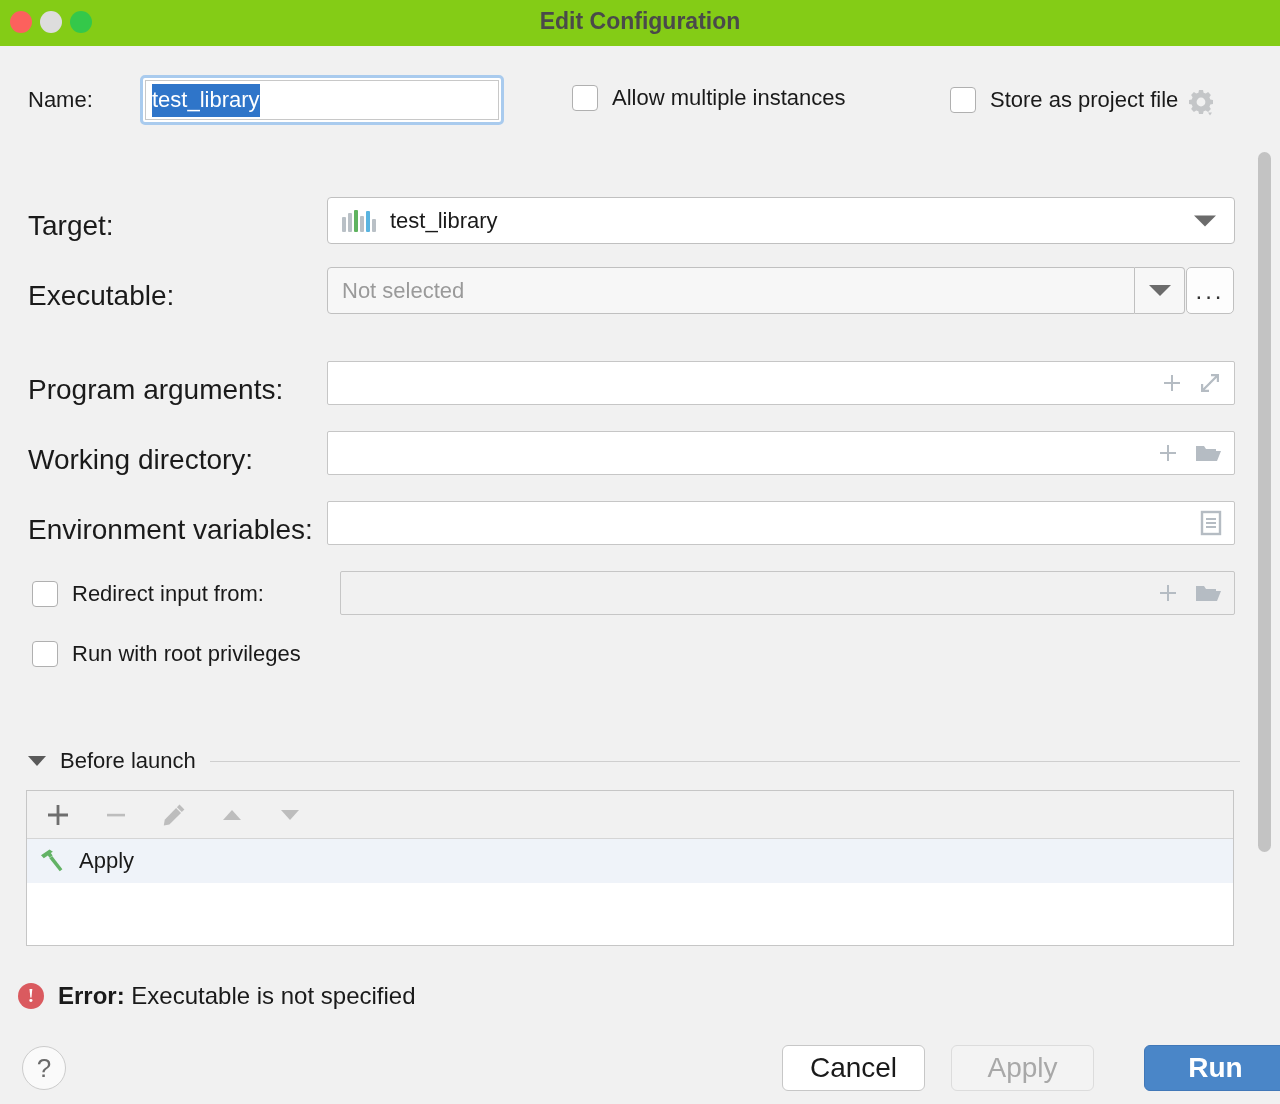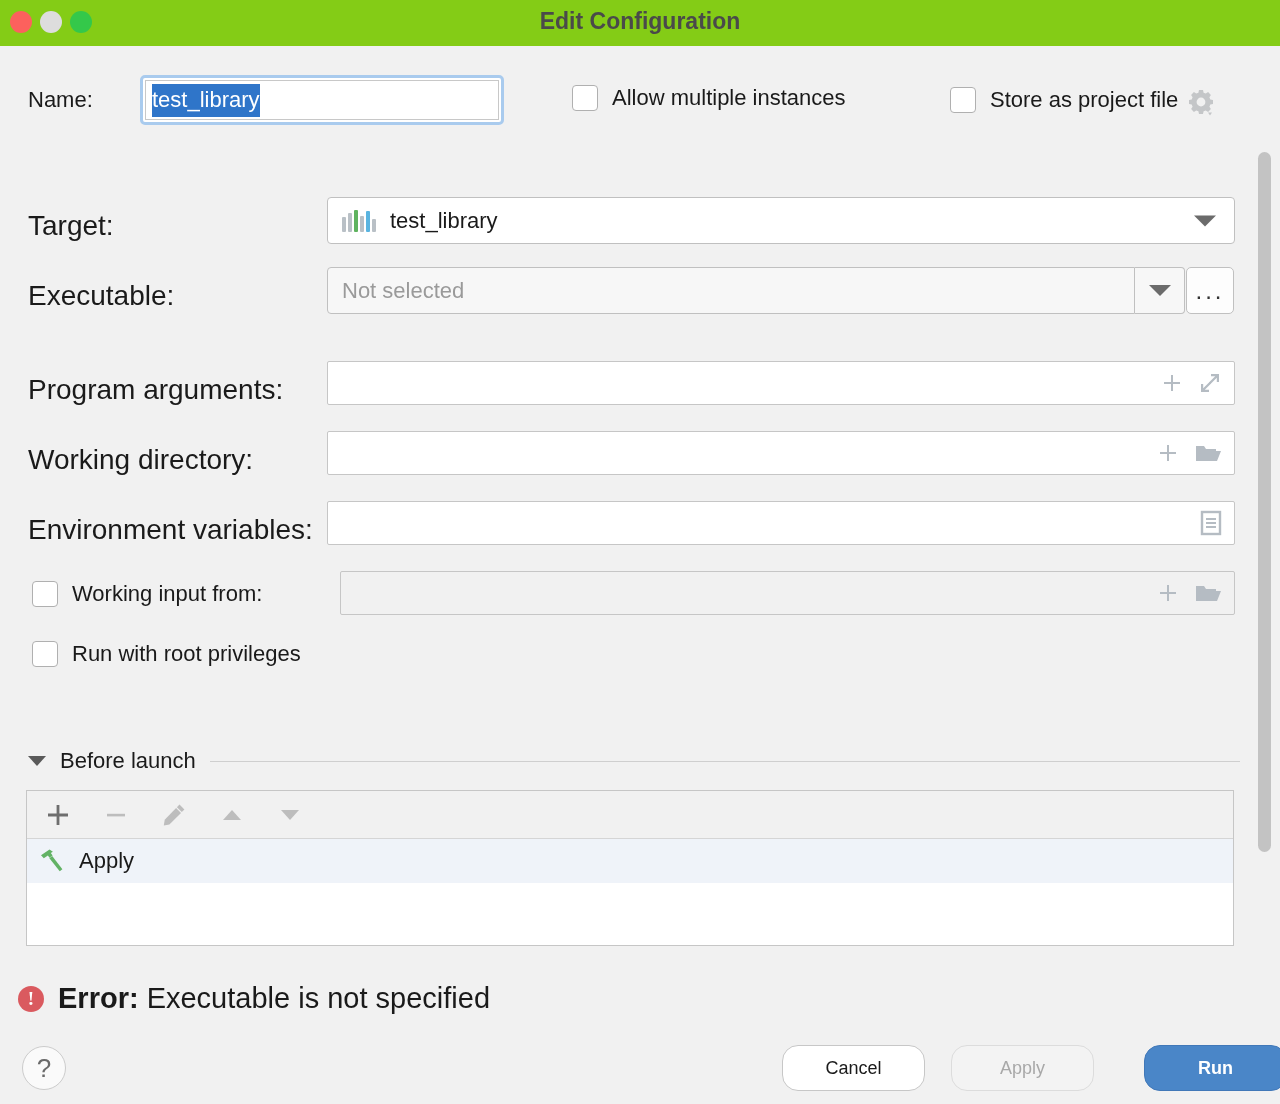--- a/index.html
+++ b/index.html
@@ -132,34 +132,34 @@
   .bl-row-label { margin-left: 12px; font-size: 22px; }
 
   
   .error-row { position: absolute; left: 18px; top: 982px; display: flex; align-items: center; }
   .err-icon {
     width: 26px; height: 26px; border-radius: 50%; background: #da5a5f;
     color: #ffffff; font-weight: bold; font-size: 19px;
     display: flex; align-items: center; justify-content: center;
     font-family: "Liberation Serif", serif;
   }
-  .err-text { margin-left: 14px; font-size: 29px; }
+  .err-text { margin-left: 14px; font-size: 24px; }
   .err-text b { font-weight: bold; }
 
   
   .help-btn {
     position: absolute; left: 22px; top: 1046px; width: 44px; height: 44px;
     border-radius: 50%; border: 1px solid #cccccc; background: #fafafa;
     display: flex; align-items: center; justify-content: center;
     font-size: 26px; color: #6a6a6a;
   }
   .btn {
-    position: absolute; height: 46px; border-radius: 16px;
+    position: absolute; height: 46px; border-radius: 6px;
     display: flex; align-items: center; justify-content: center;
-    font-size: 18px;
+    font-size: 28px;
   }
   .btn-cancel { left: 782px; top: 1045px; width: 143px; background: #ffffff; border: 1px solid #c7c7c7; color: #1a1a1a; }
   .btn-apply  { left: 951px; top: 1045px; width: 143px; background: #f3f3f3; border: 1px solid #dcdcdc; color: #a8a8a8; }
   .btn-run    { left: 1144px; top: 1045px; width: 143px; background: #4a86c8; border: 1px solid #4178b8; color: #ffffff; font-weight: bold; }
 
   svg { display: block; }
 </style>
 </head>
 <body>
 
@@ -271,21 +271,21 @@
           <rect x="6" y="8" width="10" height="2" fill="#b5bcc3"></rect>
           <rect x="6" y="12" width="10" height="2" fill="#b5bcc3"></rect>
           <rect x="6" y="16" width="10" height="2" fill="#b5bcc3"></rect>
         </svg>
       </span>
     </span>
   </div>
 
   <div class="cb-row" style="left:32px; top:441px;">
     <div class="cbox"></div>
-    <span class="cb-label">Working input from:</span>
+    <span class="cb-label">Redirect input from:</span>
   </div>
   <div class="field grayfill" style="left:340px; top:431px; width:895px; height:44px;">
     <span class="field-text"></span>
     <span class="inline-icons">
       <span>
         <svg width="24" height="24" viewBox="0 0 24 24">
             <path d="M11 4h2v7h7v2h-7v7h-2v-7H4v-2h7z" fill="#b5bcc3"></path>
           </svg>
       </span>
       <span>

